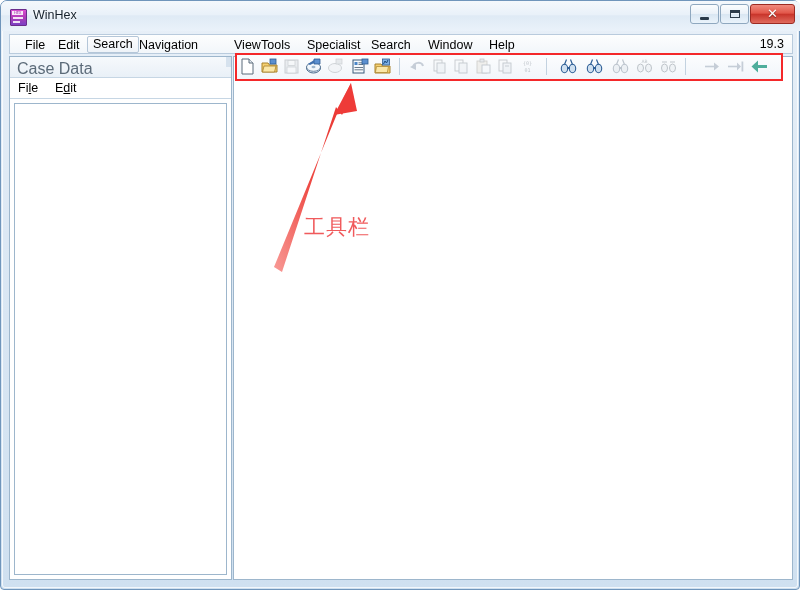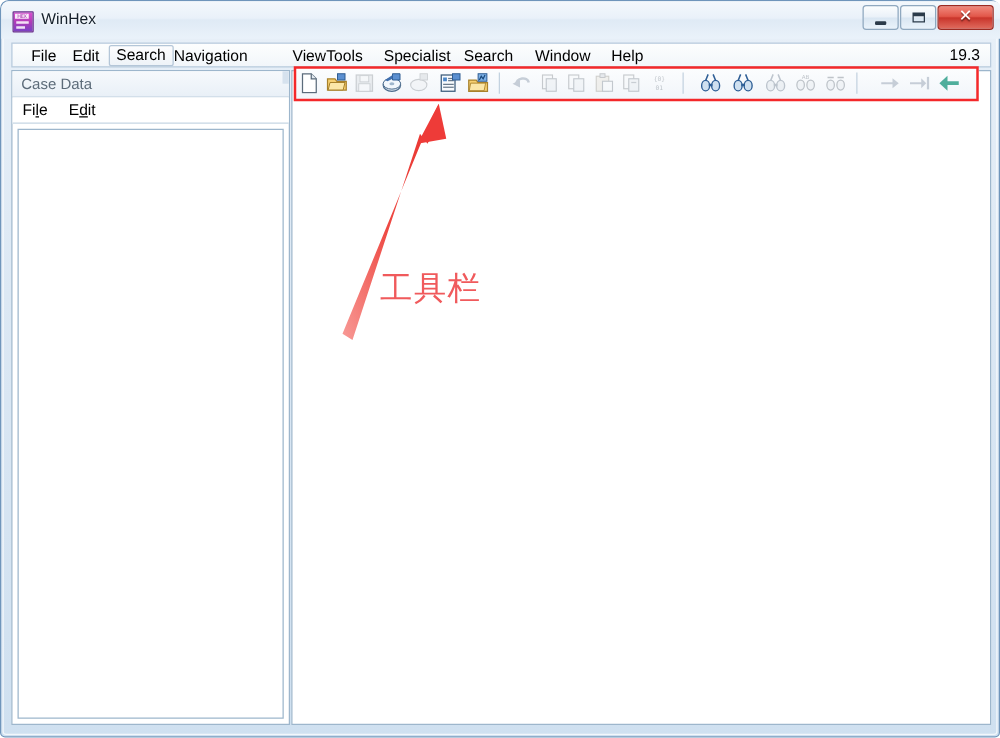--- a/index.html
+++ b/index.html
@@ -137,21 +137,21 @@
   }
   #case-panel-header {
     position: absolute; left: 0; top: 0;
     width: 100%; height: 21px;
     background: linear-gradient(to bottom, #f6f9fc 0%, #e9f0f7 100%);
     border-bottom: 1px solid #c6d6e4;
     box-sizing: border-box;
   }
   #case-panel-title {
     position: absolute; left: 7px; top: 3px;
-    font-size: 12px; color: #5c6b79;
+    font-size: 16px; color: #5c6b79;
   }
   #case-panel-menu {
     position: absolute; left: 0; top: 21px;
     width: 100%; height: 21px;
     background: #ffffff;
     border-bottom: 1px solid #c6d6e4;
     box-sizing: border-box;
   }
   .case-menu-item {
     position: absolute; top: 3px;
@@ -210,21 +210,21 @@
   }
   #annot-arrow {
     position: absolute;
     left: 255px; top: 70px;
     width: 120px; height: 210px;
     pointer-events: none;
   }
   #annot-label {
     position: absolute;
     left: 303px; top: 212px;
-    font-size: 26px;
+    font-size: 21px;
     color: #f05a5c;
     font-family: "DejaVu Sans", sans-serif;
     letter-spacing: 1px;
     white-space: nowrap;
   }
 </style>
 </head>
 <body>
 
 <div id="app-window">

